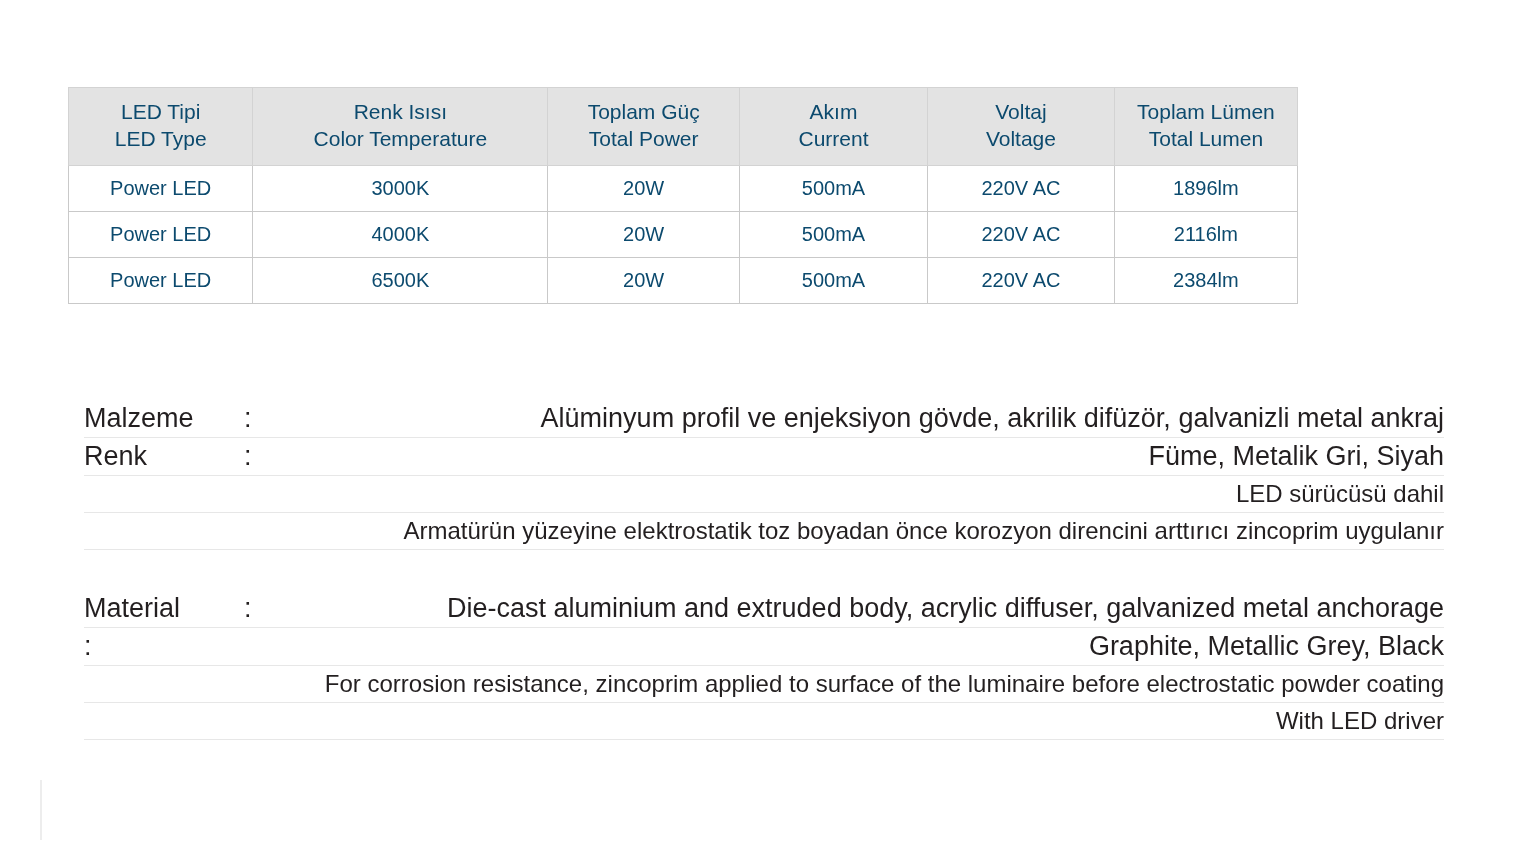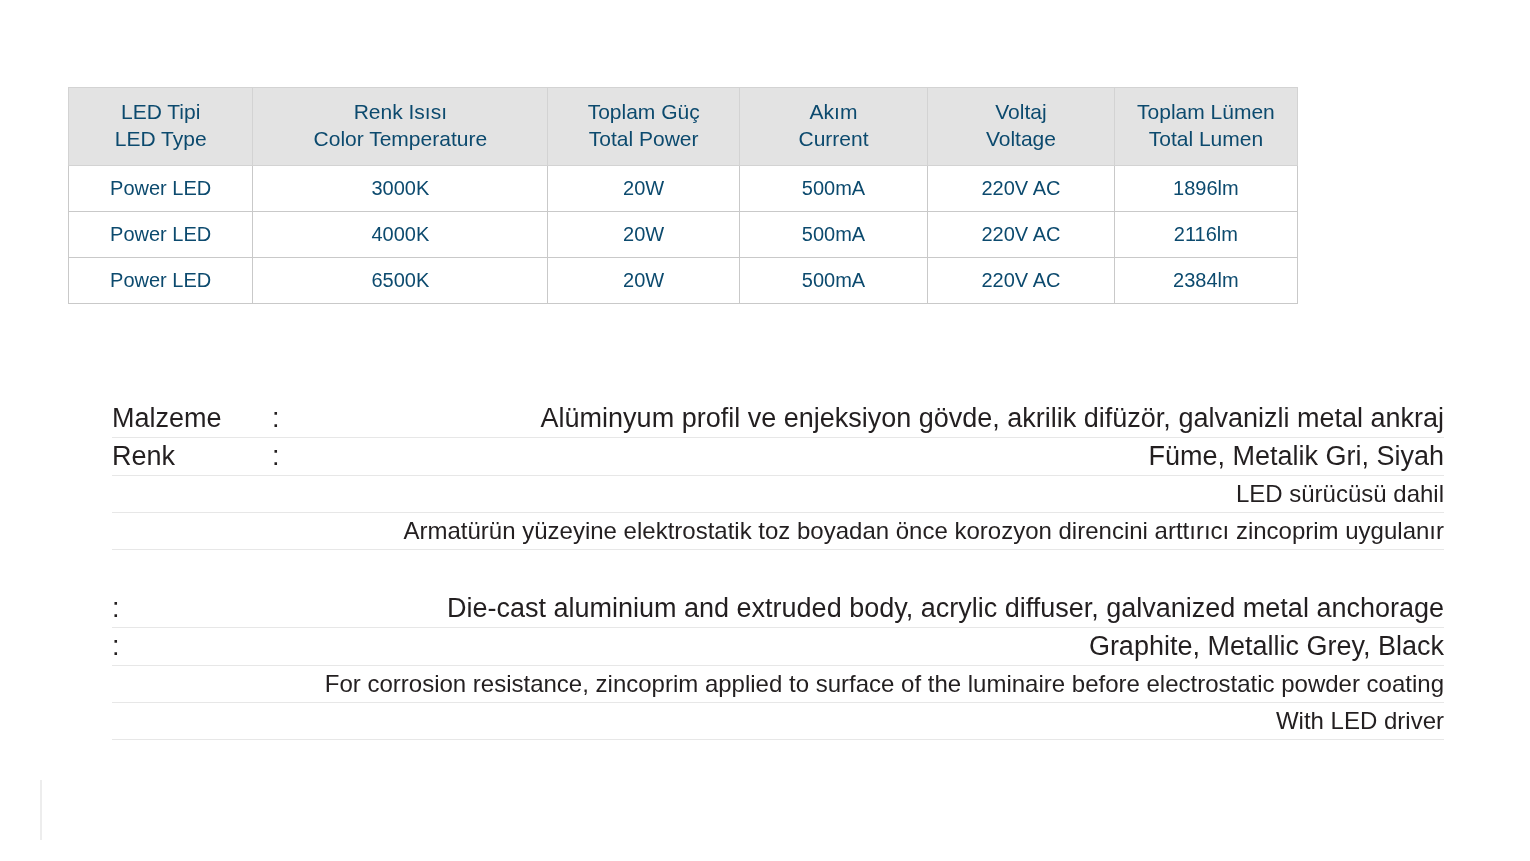--- a/index.html
+++ b/index.html
@@ -66,21 +66,20 @@
     width: 1360px;
   }
   #desc-tr { top: 400px; }
   #desc-en { top: 590px; }
 
   .desc-row {
     display: flex;
     align-items: baseline;
     border-bottom: 1px solid #e7e7e7;
     min-height: 36px;
-    margin-left: 28px;
   }
   .desc-label {
     width: 160px;
     flex: 0 0 160px;
     font-size: 27px;
     line-height: 37px;
     white-space: nowrap;
   }
   .desc-colon {
     width: 16px;
@@ -202,20 +201,21 @@
   </div>
   <div class="desc-row cont">
     <div class="desc-label"></div>
     <div class="desc-colon"></div>
     <div class="desc-value small">Armatürün yüzeyine elektrostatik toz boyadan önce korozyon direncini arttırıcı zincoprim uygulanır</div>
   </div>
 </div>
 
 <div class="desc-block" id="desc-en">
   <div class="desc-row">
+    <div class="desc-label">Material</div>
     <div class="desc-colon">:</div>
     <div class="desc-value">Die-cast aluminium and extruded body, acrylic diffuser, galvanized metal anchorage</div>
   </div>
   <div class="desc-row">
     <div class="desc-colon">:</div>
     <div class="desc-value">Graphite, Metallic Grey, Black</div>
   </div>
   <div class="desc-row cont">
     <div class="desc-label"></div>
     <div class="desc-colon"></div>

